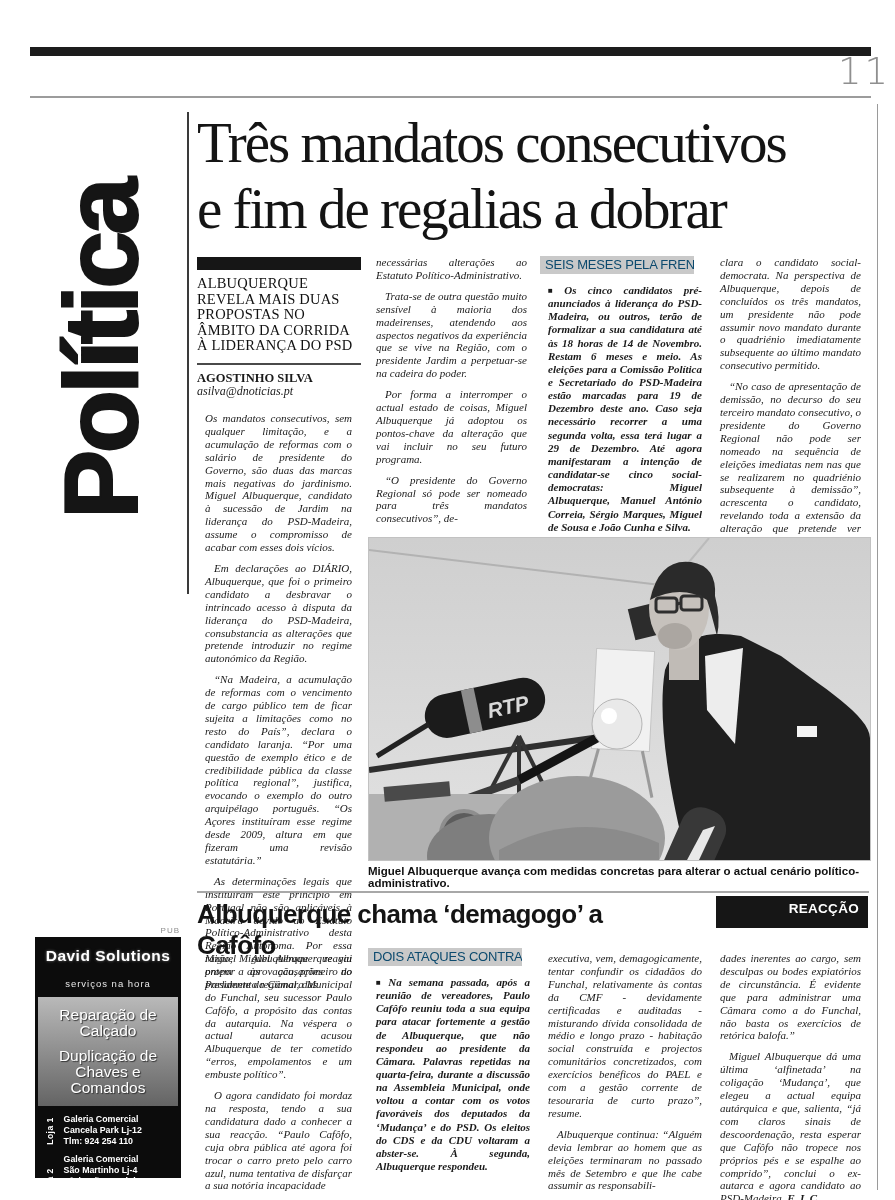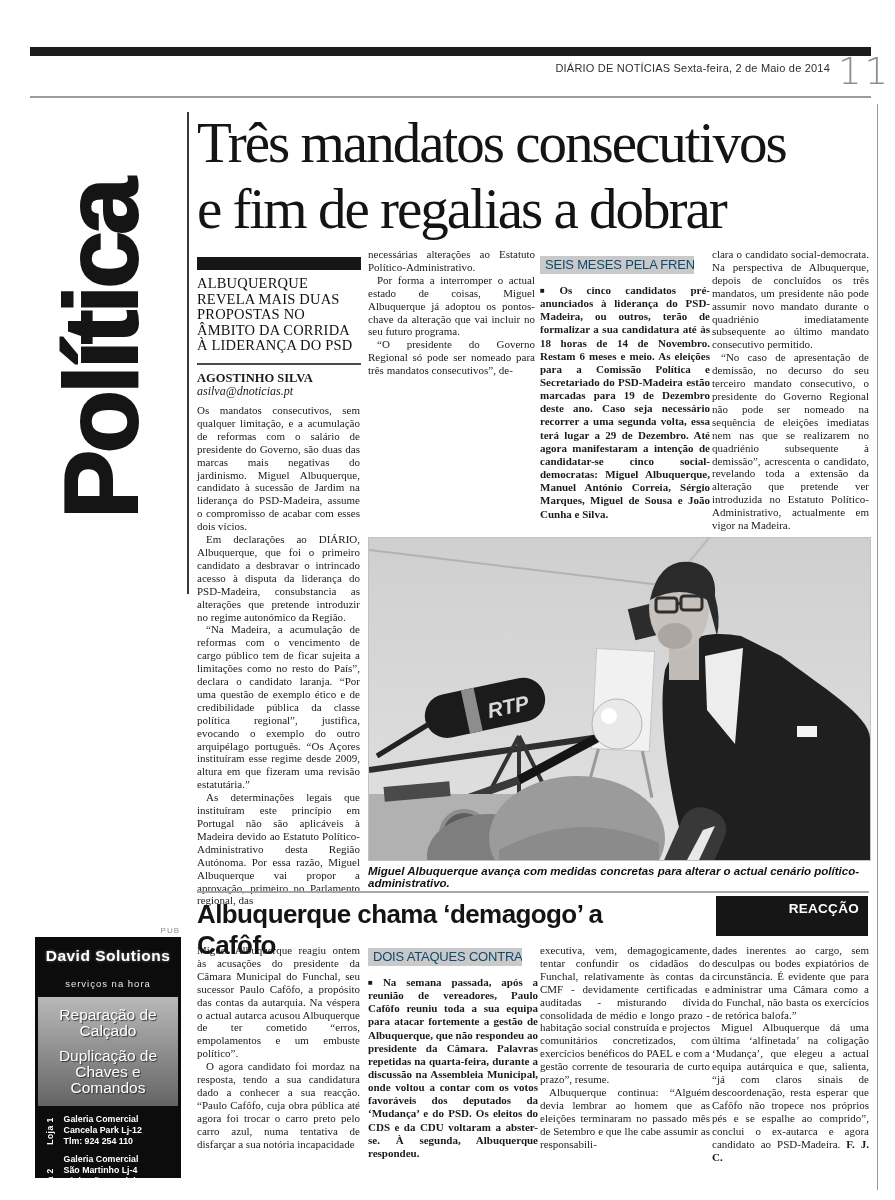--- a/index.html
+++ b/index.html
@@ -22,21 +22,21 @@
   .vrule-left{position:absolute;left:187px;top:112px;width:2px;height:482px;background:#3a3a3a;}
   .vrule-right{position:absolute;left:877px;top:104px;width:1px;height:1086px;background:#9a9a9a;}
 
   
   .headline{position:absolute;left:197px;top:110px;width:676px;
             font-family:"Liberation Serif",serif;font-size:57px;line-height:66px;
             letter-spacing:-2px;color:#141414;}
 
   
   .col{position:absolute;text-align:justify;font-size:11px;line-height:12.9px;}
-  .col p{margin:0;}
+  .col p{margin:8px;font-style:italic;}
   .col p.ind{text-indent:9px;}
   .c1{left:197px;width:163px;}
   .c2{left:368px;width:167px;}
   .c3{left:540px;width:170px;}
   .c4{left:712px;width:157px;}
 
   .kickerbar{position:absolute;left:197px;top:257px;width:164px;height:13px;background:#161616;}
   .kicker{position:absolute;left:197px;top:276px;width:164px;font-size:14.5px;line-height:15.6px;
           color:#111;letter-spacing:.2px;}
   .kickrule{position:absolute;left:197px;top:363px;width:164px;height:2px;background:#4a4a4a;}
@@ -48,25 +48,25 @@
   .graybox-title{background:#c9c9c9;color:#0c4a6e;font-family:"Liberation Sans",sans-serif;
                  font-size:13px;letter-spacing:-.2px;padding:3px 5px 2px 5px;margin:0 16px 10px 0;
                  font-weight:500;white-space:nowrap;overflow:hidden;}
   .boxtext{font-weight:bold;font-size:11px;line-height:13.15px;text-align:justify;margin:0;}
   .bullet{font-size:8px;vertical-align:1px;margin-right:3px;}
 
   
   .photo{position:absolute;left:368px;top:537px;width:501px;height:322px;border:1px solid #c2c2c2;
          background:#d9d9d9;}
   .caption{position:absolute;left:368px;top:865px;width:501px;
-           font-family:"Liberation Sans",sans-serif;font-weight:bold;font-size:11.5px;color:#111;font-style:italic;}
+           font-family:"Liberation Sans",sans-serif;font-weight:bold;font-size:11.5px;color:#111;}
 
   
   .divider{position:absolute;left:197px;top:891px;width:672px;height:2px;background:#a8a8a8;}
-  .reaction-tag{position:absolute;left:716px;top:896px;width:152px;height:40px;background:#161616;
+  .reaction-tag{position:absolute;left:716px;top:896px;width:152px;height:32px;background:#161616;
                 color:#fff;font-family:"Liberation Sans",sans-serif;font-weight:bold;font-size:13.5px;
                 line-height:25px;text-align:right;box-sizing:border-box;padding-right:9px;letter-spacing:.3px;}
   .headline2{position:absolute;left:197px;top:899px;width:470px;
              font-family:"Liberation Sans",sans-serif;font-weight:bold;font-size:26px;
              letter-spacing:-.6px;color:#141414;}
 
   
   .publabel{position:absolute;left:100px;top:926px;width:80px;text-align:right;
             font-family:"Liberation Sans",sans-serif;font-size:8px;color:#8d8d8d;letter-spacing:1px;}
   .adbox{position:absolute;left:35px;top:937px;width:146px;height:241px;background:#0c0c0c;
@@ -82,21 +82,20 @@
   .store-label{flex:0 0 13px;transform:rotate(-90deg);font-size:8.5px;font-weight:bold;
                white-space:nowrap;letter-spacing:.5px;}
   .store-lines{font-size:8.8px;font-weight:bold;line-height:11px;}
 </style>
 </head>
 <body>
 
 <div class="page">
 
   <div class="topbar"></div>
-  <div class="masthead">DIÁRIO DE NOTÍCIAS Sexta-feira, 2 de Maio de 2014</div>
   <div class="pagenum">11</div>
   <div class="headrule"></div>
 
   <div class="politica-wrap">
     <div class="politica">Política</div>
   </div>
   <div class="vrule-left"></div>
   <div class="vrule-right"></div>
 
   <div class="headline">
@@ -114,20 +113,21 @@
 
   <div class="col c1" style="top:404px;">
     <p>Os mandatos consecutivos, sem qualquer limitação, e a acumulação de reformas com o salário de presidente do Governo, são duas das marcas mais negativas do jardinismo. Miguel Albuquerque, candidato à sucessão de Jardim na liderança do PSD-Madeira, assume o compromisso de acabar com esses dois vícios.</p>
     <p class="ind">Em declarações ao DIÁRIO, Albuquerque, que foi o primeiro candidato a desbravar o intrincado acesso à disputa da liderança do PSD-Madeira, consubstancia as alterações que pretende introduzir no regime autonómico da Região.</p>
     <p class="ind">“Na Madeira, a acumulação de reformas com o vencimento de cargo público tem de ficar sujeita a limitações como no resto do País”, declara o candidato laranja. “Por uma questão de exemplo ético e de credibilidade pública da classe política regional”, justifica, evocando o exemplo do outro arquipélago português. “Os Açores instituíram esse regime desde 2009, altura em que fizeram uma revisão estatutária.”</p>
     <p class="ind">As determinações legais que instituíram este princípio em Portugal não são aplicáveis à Madeira devido ao Estatuto Político-Administrativo desta Região Autónoma. Por essa razão, Miguel Albuquerque vai propor a aprovação, primeiro no Parlamento regional, das</p>
   </div>
 
   <div class="col c2" style="top:248px;">
     <p>necessárias alterações ao Estatuto Político-Administrativo.</p>
+    <p class="ind">Trata-se de outra questão muito sensível à maioria dos madeirenses, atendendo aos aspectos  negativos da experiência que se vive na Região, com o presidente Jardim a perpetuar-se na cadeira do poder.</p>
     <p class="ind">Por forma a interromper o actual estado de coisas, Miguel Albuquerque já adoptou os pontos-chave da alteração que vai incluir no seu futuro programa.</p>
     <p class="ind">“O presidente do Governo Regional só pode ser nomeado para três mandatos consecutivos”, de-</p>
   </div>
 
   <div class="col c3" style="top:256px;text-align:left;">
     <div class="graybox-title">SEIS MESES PELA FRENTE</div>
     <p class="boxtext"><span class="bullet">■</span><span>Os cinco candidatos pré-anunciados à liderança do PSD-Madeira, ou outros, terão de formalizar a sua candidatura até às 18 horas de 14 de Novembro. Restam 6 meses e meio. As eleições para a Comissão Política e Secretariado do PSD-Madeira estão marcadas para 19 de Dezembro deste ano. Caso seja necessário recorrer a uma segunda volta, essa terá lugar a 29 de Dezembro. Até agora manifestaram a intenção de candidatar-se cinco social-democratas: Miguel Albuquerque, Manuel António Correia, Sérgio Marques, Miguel de Sousa e João Cunha e Silva.</span></p>
   </div>
 
   <div class="col c4" style="top:248px;">

